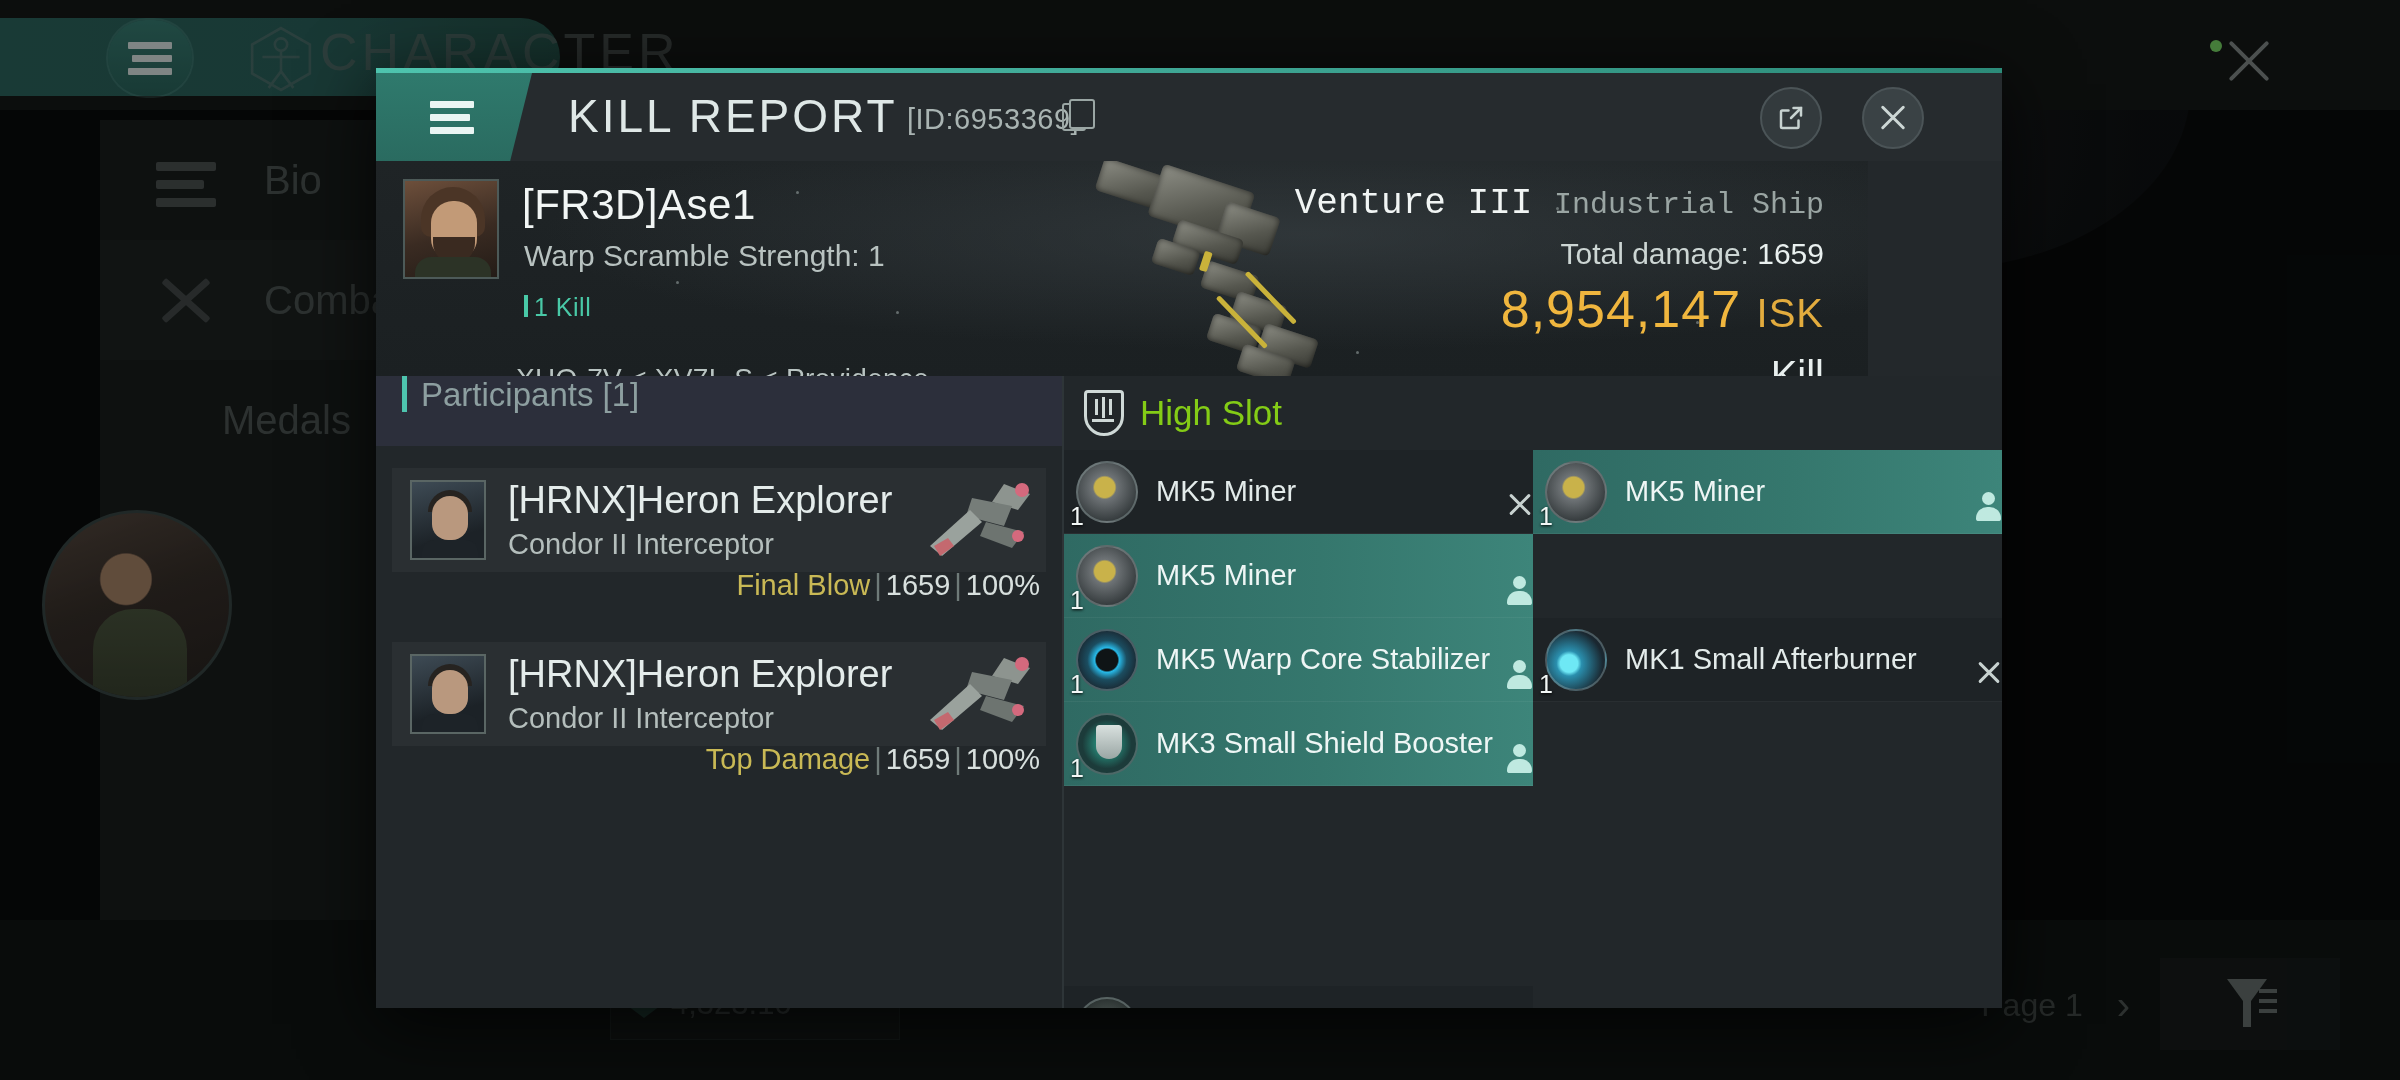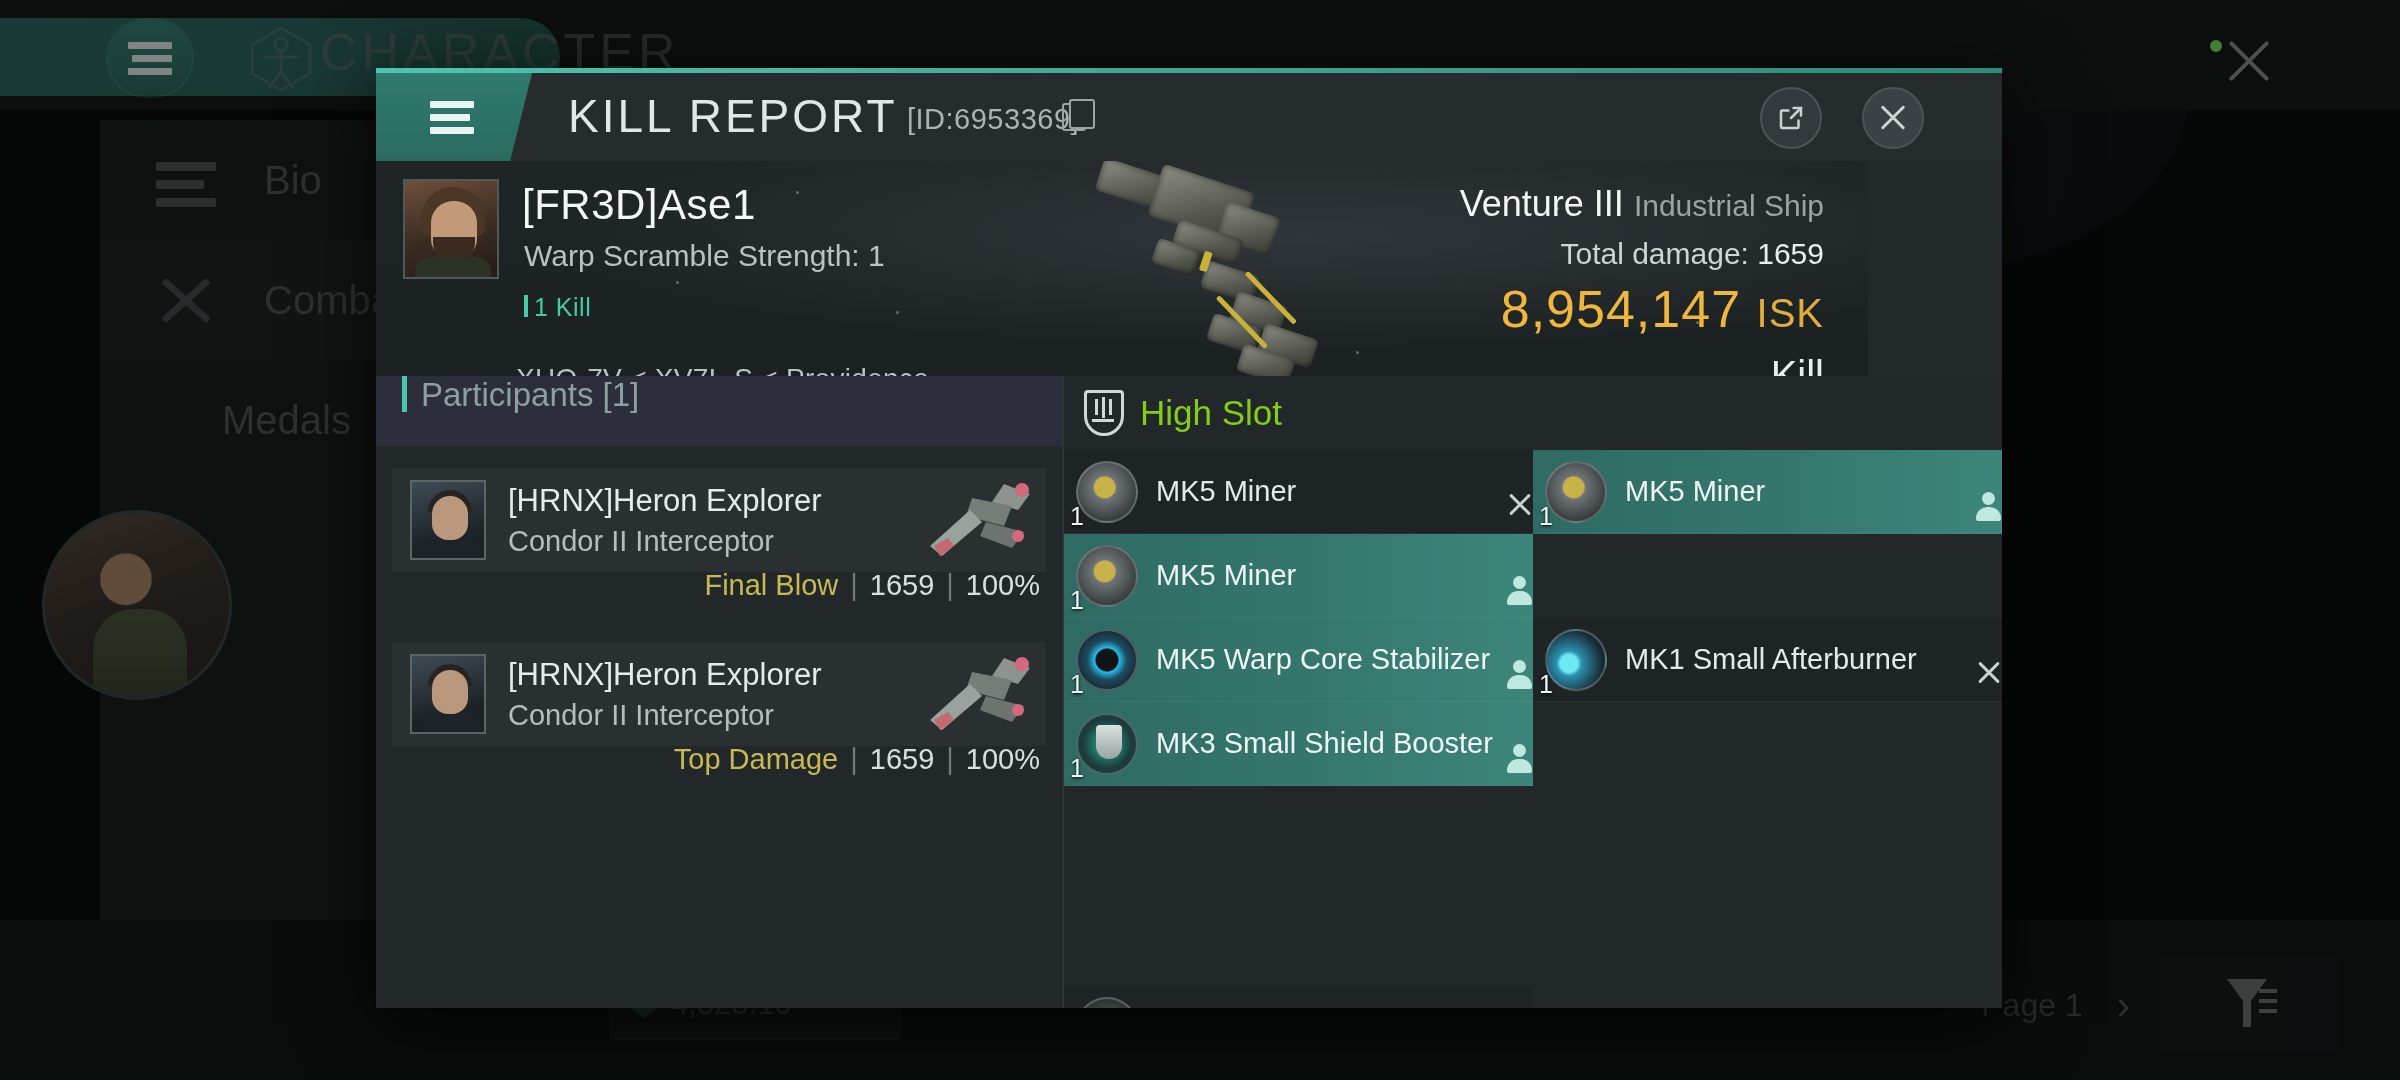--- a/index.html
+++ b/index.html
@@ -249,21 +249,21 @@
     position:absolute; left: 680px; top: 18px; width: 320px; height: 180px;
     transform: rotate(18deg);
   }
   .ship-part {
     position:absolute; background: linear-gradient(150deg,#8e8f86 0%, #56574f 60%, #3a3b35 100%);
     border-radius: 5px; box-shadow: inset 0 0 6px rgba(0,0,0,.6);
   }
   .ship-accent { position:absolute; background:#c9b23a; border-radius:2px; }
 
   .ship-name {
-    position:absolute; right: 44px; top: 22px; color:#f1f5f4; font-size: 36px; white-space:nowrap;
+    position:absolute; right: 44px; top: 22px; color:#f1f5f4; font-size: 36px; white-space:nowrap;font-family:Liberation Mono, monospace;
   }
   .ship-name .cls { color:#9aa5a3; font-size: 30px; }
   .total-dmg {
     position:absolute; right: 44px; top: 76px; color:#cdd6d4; font-size: 30px; white-space:nowrap;
   }
   .total-dmg .v { color:#e9f0ef; }
   .isk-value {
     position:absolute; right: 44px; top: 118px; color:#f0b63e; font-size: 52px;
     letter-spacing: 1px; white-space:nowrap; font-weight:400;
   }
@@ -289,28 +289,28 @@
   }
   .p-avatar {
     width: 76px; height: 80px; flex:none; border: 2px solid #5a6664;
     background: linear-gradient(165deg,#3e4b55 0%, #1c2227 70%);
     position:relative; overflow:hidden;
   }
   .p-avatar .f{ position:absolute; left:20px; top:14px; width:36px;height:44px; background:#b9987e; border-radius:18px 18px 16px 16px;}
   .p-avatar .h{ position:absolute; left:16px; top:8px; width:44px;height:22px; background:#262320; border-radius:22px 22px 0 0;}
   .p-avatar .b{ position:absolute; left:10px; bottom:-6px; width:56px;height:24px; background:#1d2328; border-radius:12px 12px 0 0;}
   .p-info { margin-left: 22px; }
-  .p-name { color:#e4eceb; font-size: 31px; }
+  .p-name { color:#e4eceb; font-size: 38px; }
   .p-ship { color:#b4bebc; font-size: 29px; margin-top: 6px; }
   .p-shipimg {
     position:absolute; right: 10px; top: 8px; width: 128px; height: 88px;
   }
   .p-stats {
     position:absolute; right: 6px; bottom: -30px;
-    color:#d8e0de; font-size: 29px; white-space:nowrap; display:flex; align-items:center; gap:12px;
+    color:#d8e0de; font-size: 29px; white-space:nowrap; display:flex; align-items:center; gap:4px;
   }
   .p-stats .role { color:#c9b955; }
   .p-stats .sep { color:#6f7b79; }
 
   
   .slot-hdr {
     height: 74px; display:flex; align-items:center; padding-left: 20px; gap: 16px;
     background:#22272a;
   }
   .shield-ico { width: 40px; height: 46px; position:relative; flex:none; }

